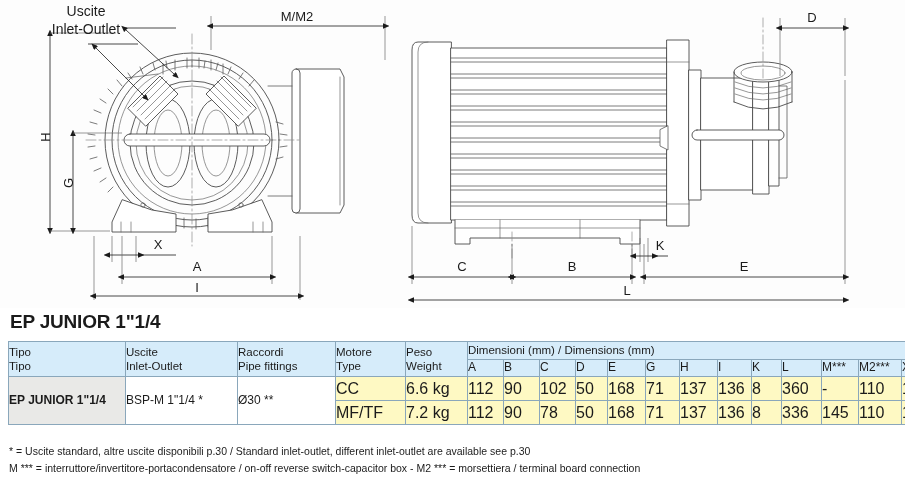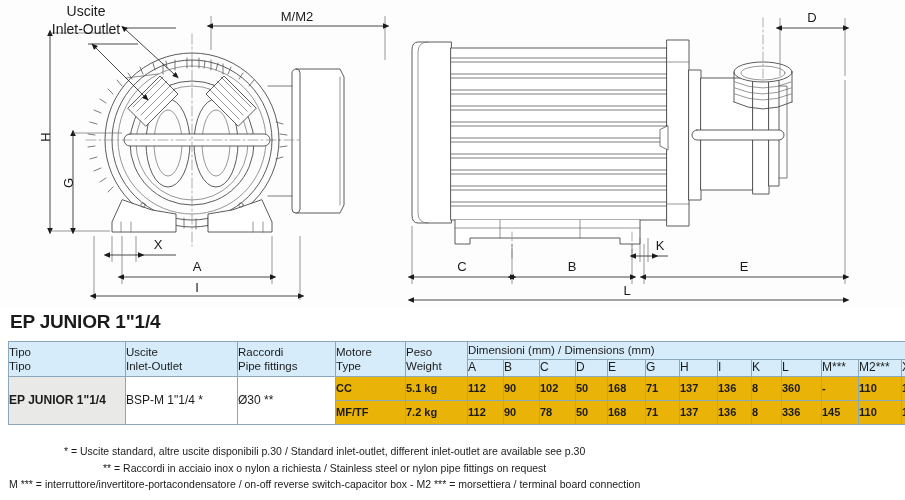--- a/index.html
+++ b/index.html
@@ -45,28 +45,28 @@
   th.hd{height:34px;}
   th.dimgroup{height:16px;background:#d6ecfa;}
   th.dimcol{height:16px;background:#d6ecfa;font-weight:bold;font-size:12px;}
   td.typecell{
     background:#e9e9e7;
     font-weight:bold;
     font-size:12px;
     height:46px;
   }
   td.plain{background:#ffffff;height:46px;font-size:12px;}
-  td.num{background:#eab308;height:23px;font-size:11px;font-weight:bold;}
+  td.num{background:#fef9c3;height:23px;font-size:16px;}
   .twoline span{display:block;}
 
   .notes{
     position:absolute;left:9px;top:443px;
     font-size:10.5px;line-height:16.5px;color:#1b1b1b;
   }
-  .notes div{white-space:nowrap;text-align:center;}
+  .notes div{white-space:nowrap;}
 
   .dimlabel{font-family:"Liberation Sans", sans-serif;font-size:13px;fill:#1b1b1b;}
   .calloutlabel{font-family:"Liberation Sans", sans-serif;font-size:14px;fill:#1b1b1b;}
 </style>
 </head>
 <body>
 
 <div id="drawing">
 <svg width="905" height="308" viewBox="0 0 905 308" xmlns="http://www.w3.org/2000/svg">
   <defs>
@@ -371,21 +371,21 @@
       <th class="dimcol">M2***</th>
       <th class="dimcol">X</th>
     </tr>
   </thead>
   <tbody>
     <tr>
       <td class="typecell" rowspan="2">EP JUNIOR 1"1/4</td>
       <td class="plain" rowspan="2">BSP-M 1"1/4 *</td>
       <td class="plain" rowspan="2">Ø30 **</td>
       <td class="num">CC</td>
-      <td class="num">5.1 kg</td>
+      <td class="num">6.6 kg</td>
       <td class="num">112</td>
       <td class="num">90</td>
       <td class="num">102</td>
       <td class="num">50</td>
       <td class="num">168</td>
       <td class="num">71</td>
       <td class="num">137</td>
       <td class="num">136</td>
       <td class="num">8</td>
       <td class="num">360</td>
@@ -408,15 +408,14 @@
       <td class="num">336</td>
       <td class="num">145</td>
       <td class="num">110</td>
       <td class="num">12</td>
     </tr>
   </tbody>
 </table>
 
 <div class="notes">
   <div>* = Uscite standard, altre uscite disponibili p.30 / Standard inlet-outlet, different inlet-outlet are available see p.30</div>
-  <div>** = Raccordi in acciaio inox o nylon a richiesta / Stainless steel or nylon pipe fittings on request</div>
   <div>M *** = interruttore/invertitore-portacondensatore / on-off reverse switch-capacitor box - M2 *** = morsettiera / terminal board connection</div>
 </div>
 
 </body></html>

